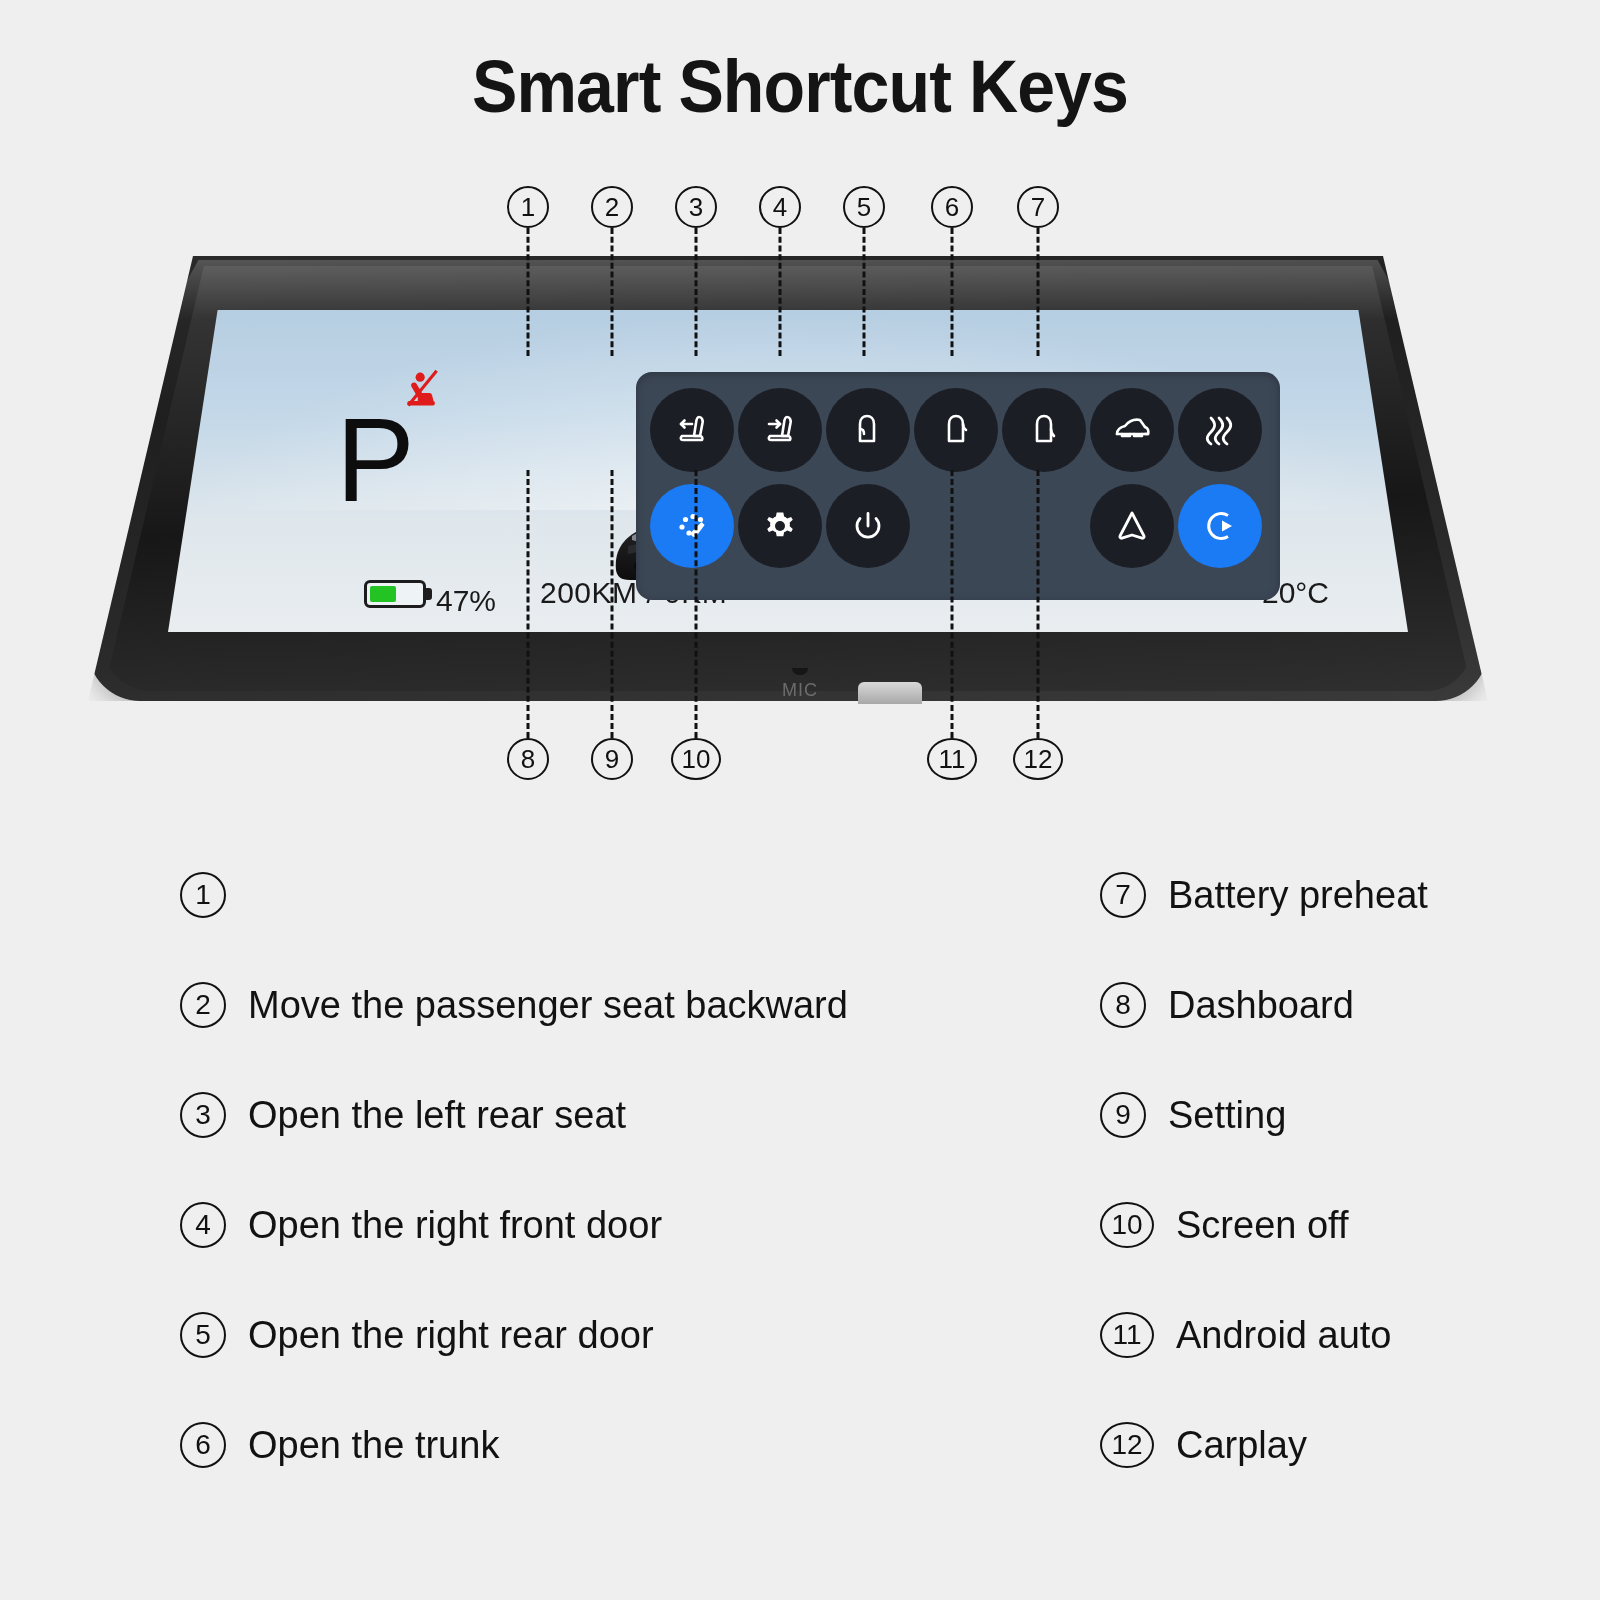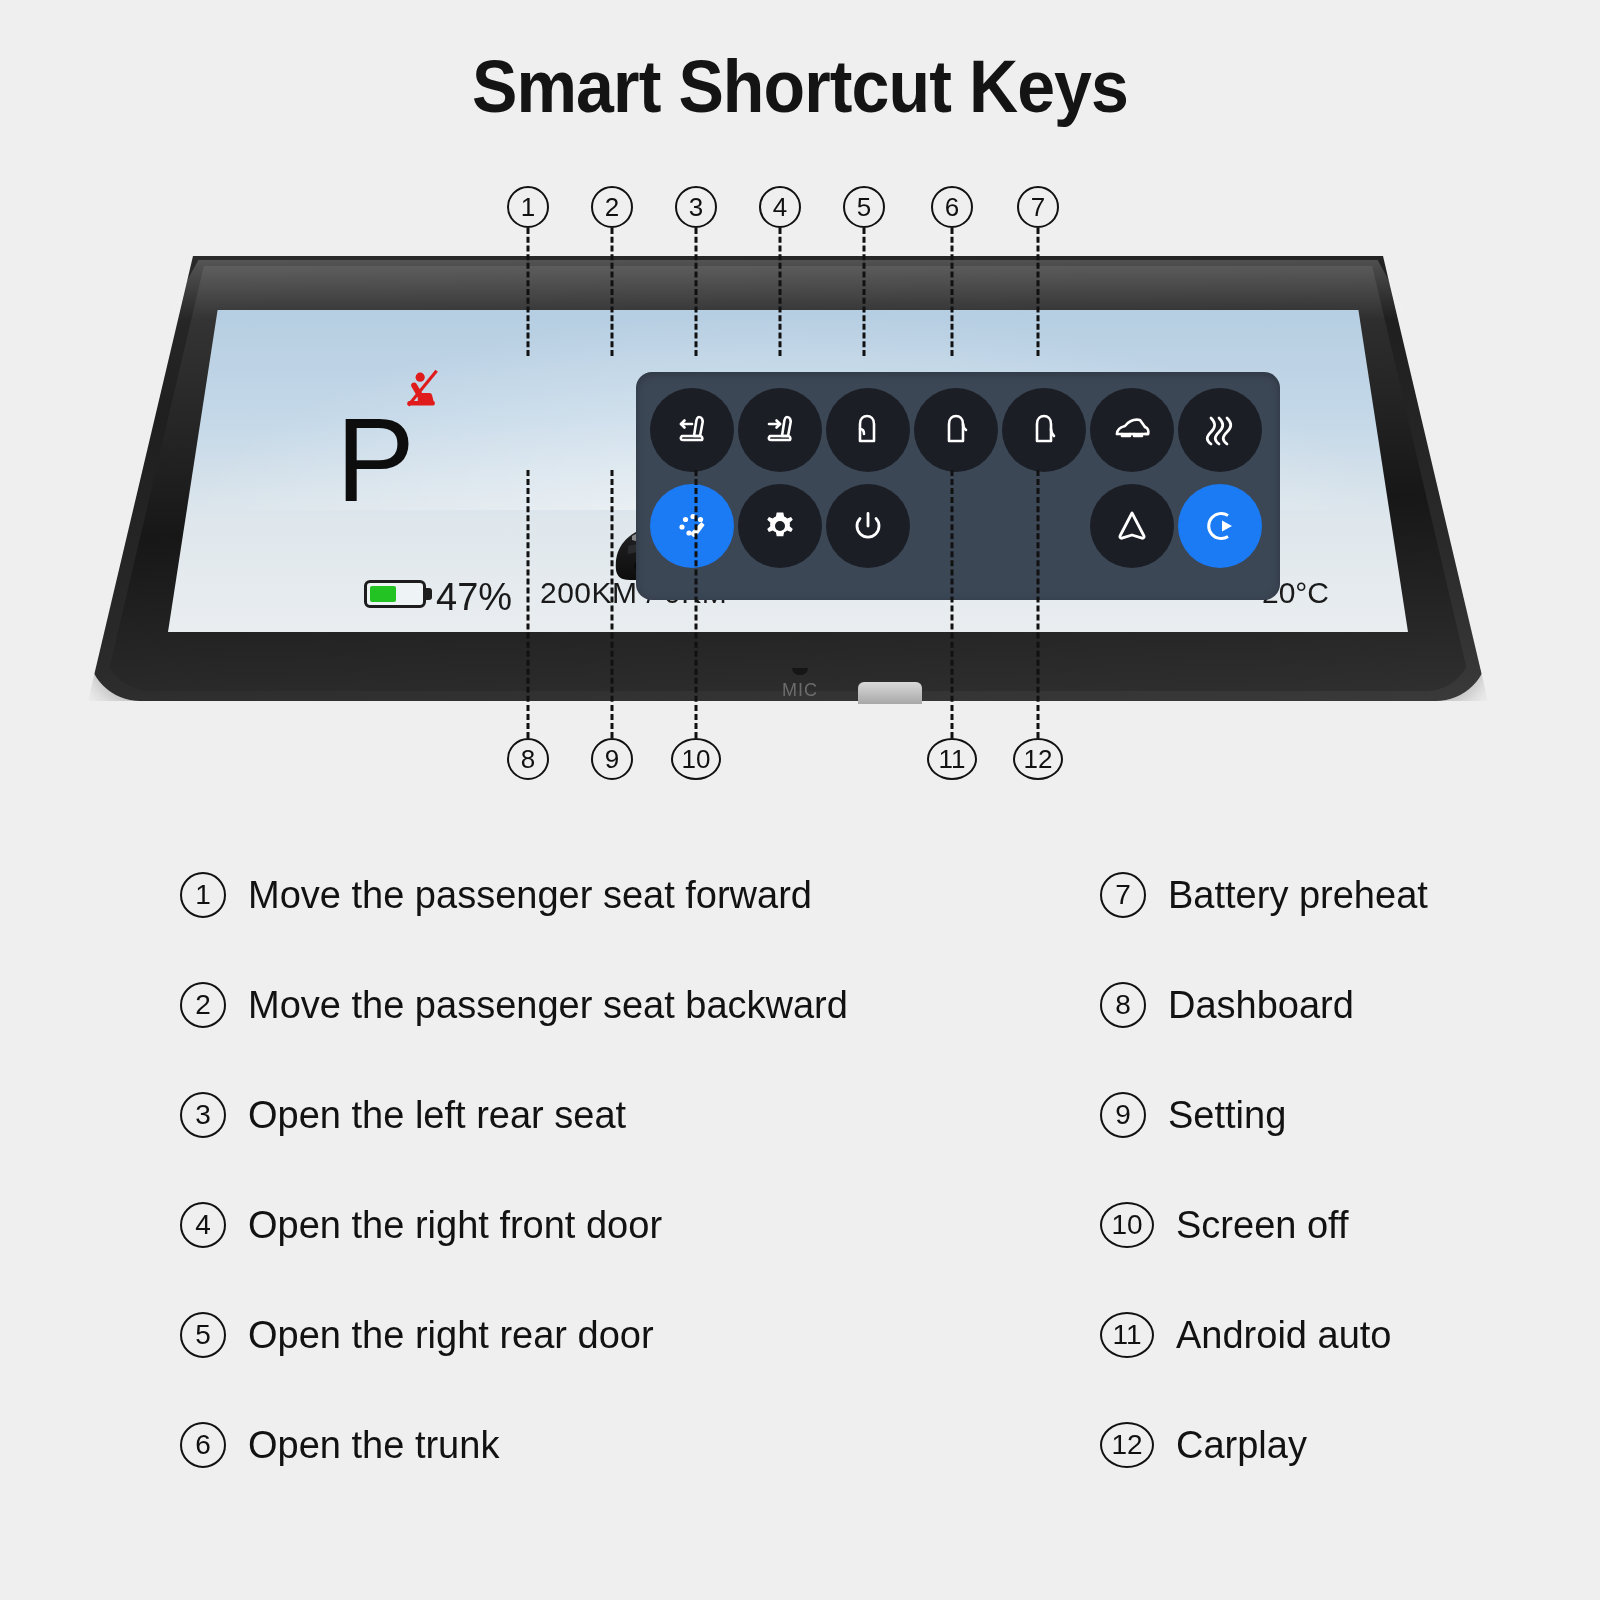--- a/index.html
+++ b/index.html
@@ -75,21 +75,21 @@
   
   .status-row {
     position: absolute; left: 196px; bottom: 18px; width: 1180px; height: 40px;
   }
   .battery-shell {
     position:absolute; left:0; top:6px; width: 62px; height: 28px;
     border: 3px solid #1d1d1d; border-radius: 6px; background: #eef3f6;
   }
   .battery-fill { position:absolute; left:3px; top:3px; width: 47%; height: 16px; background:#22c322; border-radius:2px;}
   .battery-cap { position:absolute; left: 62px; top: 14px; width: 6px; height: 12px; background:#1d1d1d; border-radius:0 3px 3px 0;}
-  .batt-pct { position:absolute; left: 72px; top: 2px; font-size: 38px; color:#1a1a1a; }
+  .batt-pct { position:absolute; left: 72px; top: 10px; font-size: 30px; color:#1a1a1a; }
   .range-text { position:absolute; left: 176px; top: 2px; font-size: 30px; color:#1a1a1a; letter-spacing:.5px; }
   .temp-text { position:absolute; right: 215px; top: 2px; font-size: 30px; color:#1a1a1a; }
 
   
   .speed-block { position:absolute; right: 250px; top: 118px; text-align:center; width: 160px; }
   .speed-zero {
     width: 78px; height: 86px; margin: 0 auto;
     border: 13px solid #0c0c0c; border-radius: 24px;
   }
   .speed-unit { margin-top: 18px; font-size: 30px; color:#2b2b2b; letter-spacing: 1px;}
@@ -424,21 +424,20 @@
   <div class="callout" style="left:1013px; top:738px;">
     <div class="leader" style="top:-268px; height:268px;"></div>
     <div class="cnum wide">12</div>
   </div>
 
   <div class="legend">
 
     <div class="legend-col left">
       <div class="legend-item">
         <div class="legend-num">1</div>
-        <div class="legend-text">Move the passenger seat forward</div>
       </div>
       <div class="legend-item">
         <div class="legend-num">2</div>
         <div class="legend-text">Move the passenger seat backward</div>
       </div>
       <div class="legend-item">
         <div class="legend-num">3</div>
         <div class="legend-text">Open the left rear seat</div>
       </div>
       <div class="legend-item">

